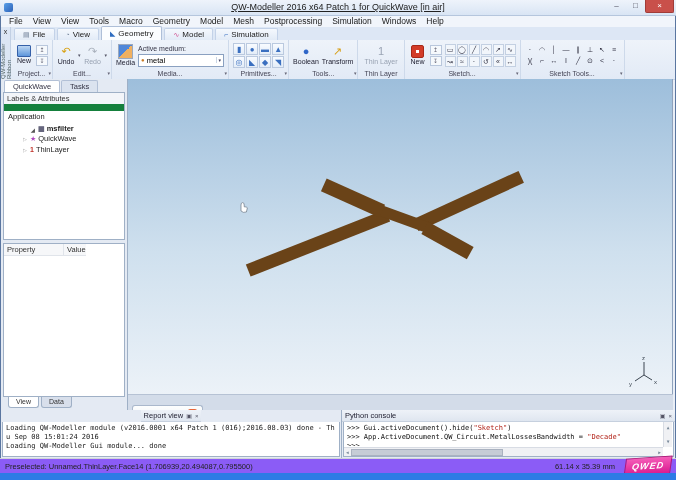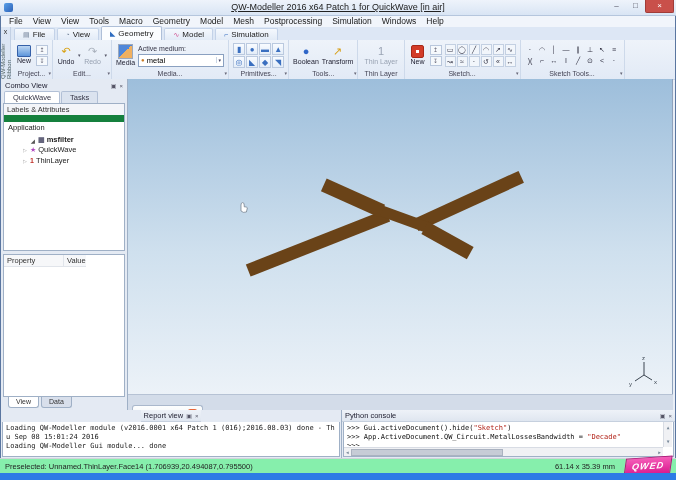--- a/index.html
+++ b/index.html
@@ -109,21 +109,21 @@
   .rv-line{white-space:normal;word-break:break-all;}
   .pc-lines{position:absolute;left:3px;right:12px;top:2px;bottom:10px;overflow:hidden;white-space:nowrap;}
   .seg-code{color:#101010;} .seg-string{color:#b22218;}
   .vscroll{position:absolute;right:1px;top:0;bottom:9px;width:9px;background:#f0f1f4;border-left:1px solid #d8dce4;
     display:flex;flex-direction:column;justify-content:space-between;align-items:center;font-size:4.5px;color:#789;padding:1px 0;box-sizing:border-box;}
   .hscroll{position:absolute;left:0;right:10px;bottom:0;height:9px;background:#f0f1f4;border-top:1px solid #d8dce4;
     display:flex;align-items:center;font-size:4.5px;color:#789;padding:0 2px;box-sizing:border-box;}
   .hthumb{height:5px;background:#c6ccd6;border:1px solid #aab2c0;width:150px;margin-left:2px;}
   .hsp{flex:1;}
   
-  #statusbar{position:absolute;left:0;top:458px;width:676px;height:15px;background:#86efac;border-top:1px solid #d0d4da;
+  #statusbar{position:absolute;left:0;top:458px;width:676px;height:15px;background:#8b5cf6;border-top:1px solid #d0d4da;
     display:flex;align-items:center;font-size:7.5px;color:#222;padding:0 5px;box-sizing:border-box;}
   .sb-dims{margin-right:56px;}
   .logo{position:absolute;right:5px;top:-2px;width:44px;height:17px;background:linear-gradient(#f55cb8,#d9188e);
     transform:skewX(-12deg) rotate(-4deg);color:#fff;font-weight:bold;font-style:italic;font-size:9px;text-align:center;line-height:17px;
     border:1px solid #b51277;letter-spacing:1px;}
   #bottomstrip{position:absolute;left:0;top:473px;width:676px;height:7px;background:#2d7be5;}
 </style>
 </head>
 <body>
 
@@ -326,26 +326,20 @@
               <span class="stool-icon">&lt;</span>
               <span class="stool-icon">·</span>
             </div>
         </div>
       </div>
       <div class="rgroup-caption"><span>Sketch Tools...</span><span class="caption-arrow">▾</span></div>
     </div>
   </div>
 
   <div id="left-dock">
-    <div class="dock-title">
-      <span>Combo View</span>
-      <span class="flex-spacer"></span>
-      <span class="panel-icon">▣</span>
-      <span class="panel-icon">×</span>
-    </div>
     <div class="combo-tabs">
       <span class="ctab active">QuickWave</span>
       <span class="ctab">Tasks</span>
     </div>
     <div class="tree-box">
       <div class="tree-header">Labels &amp; Attributes</div>
       <div class="tree-row lvl0">
         <span>Application</span>
       </div>
       <div class="tree-row lvl1 bold">

